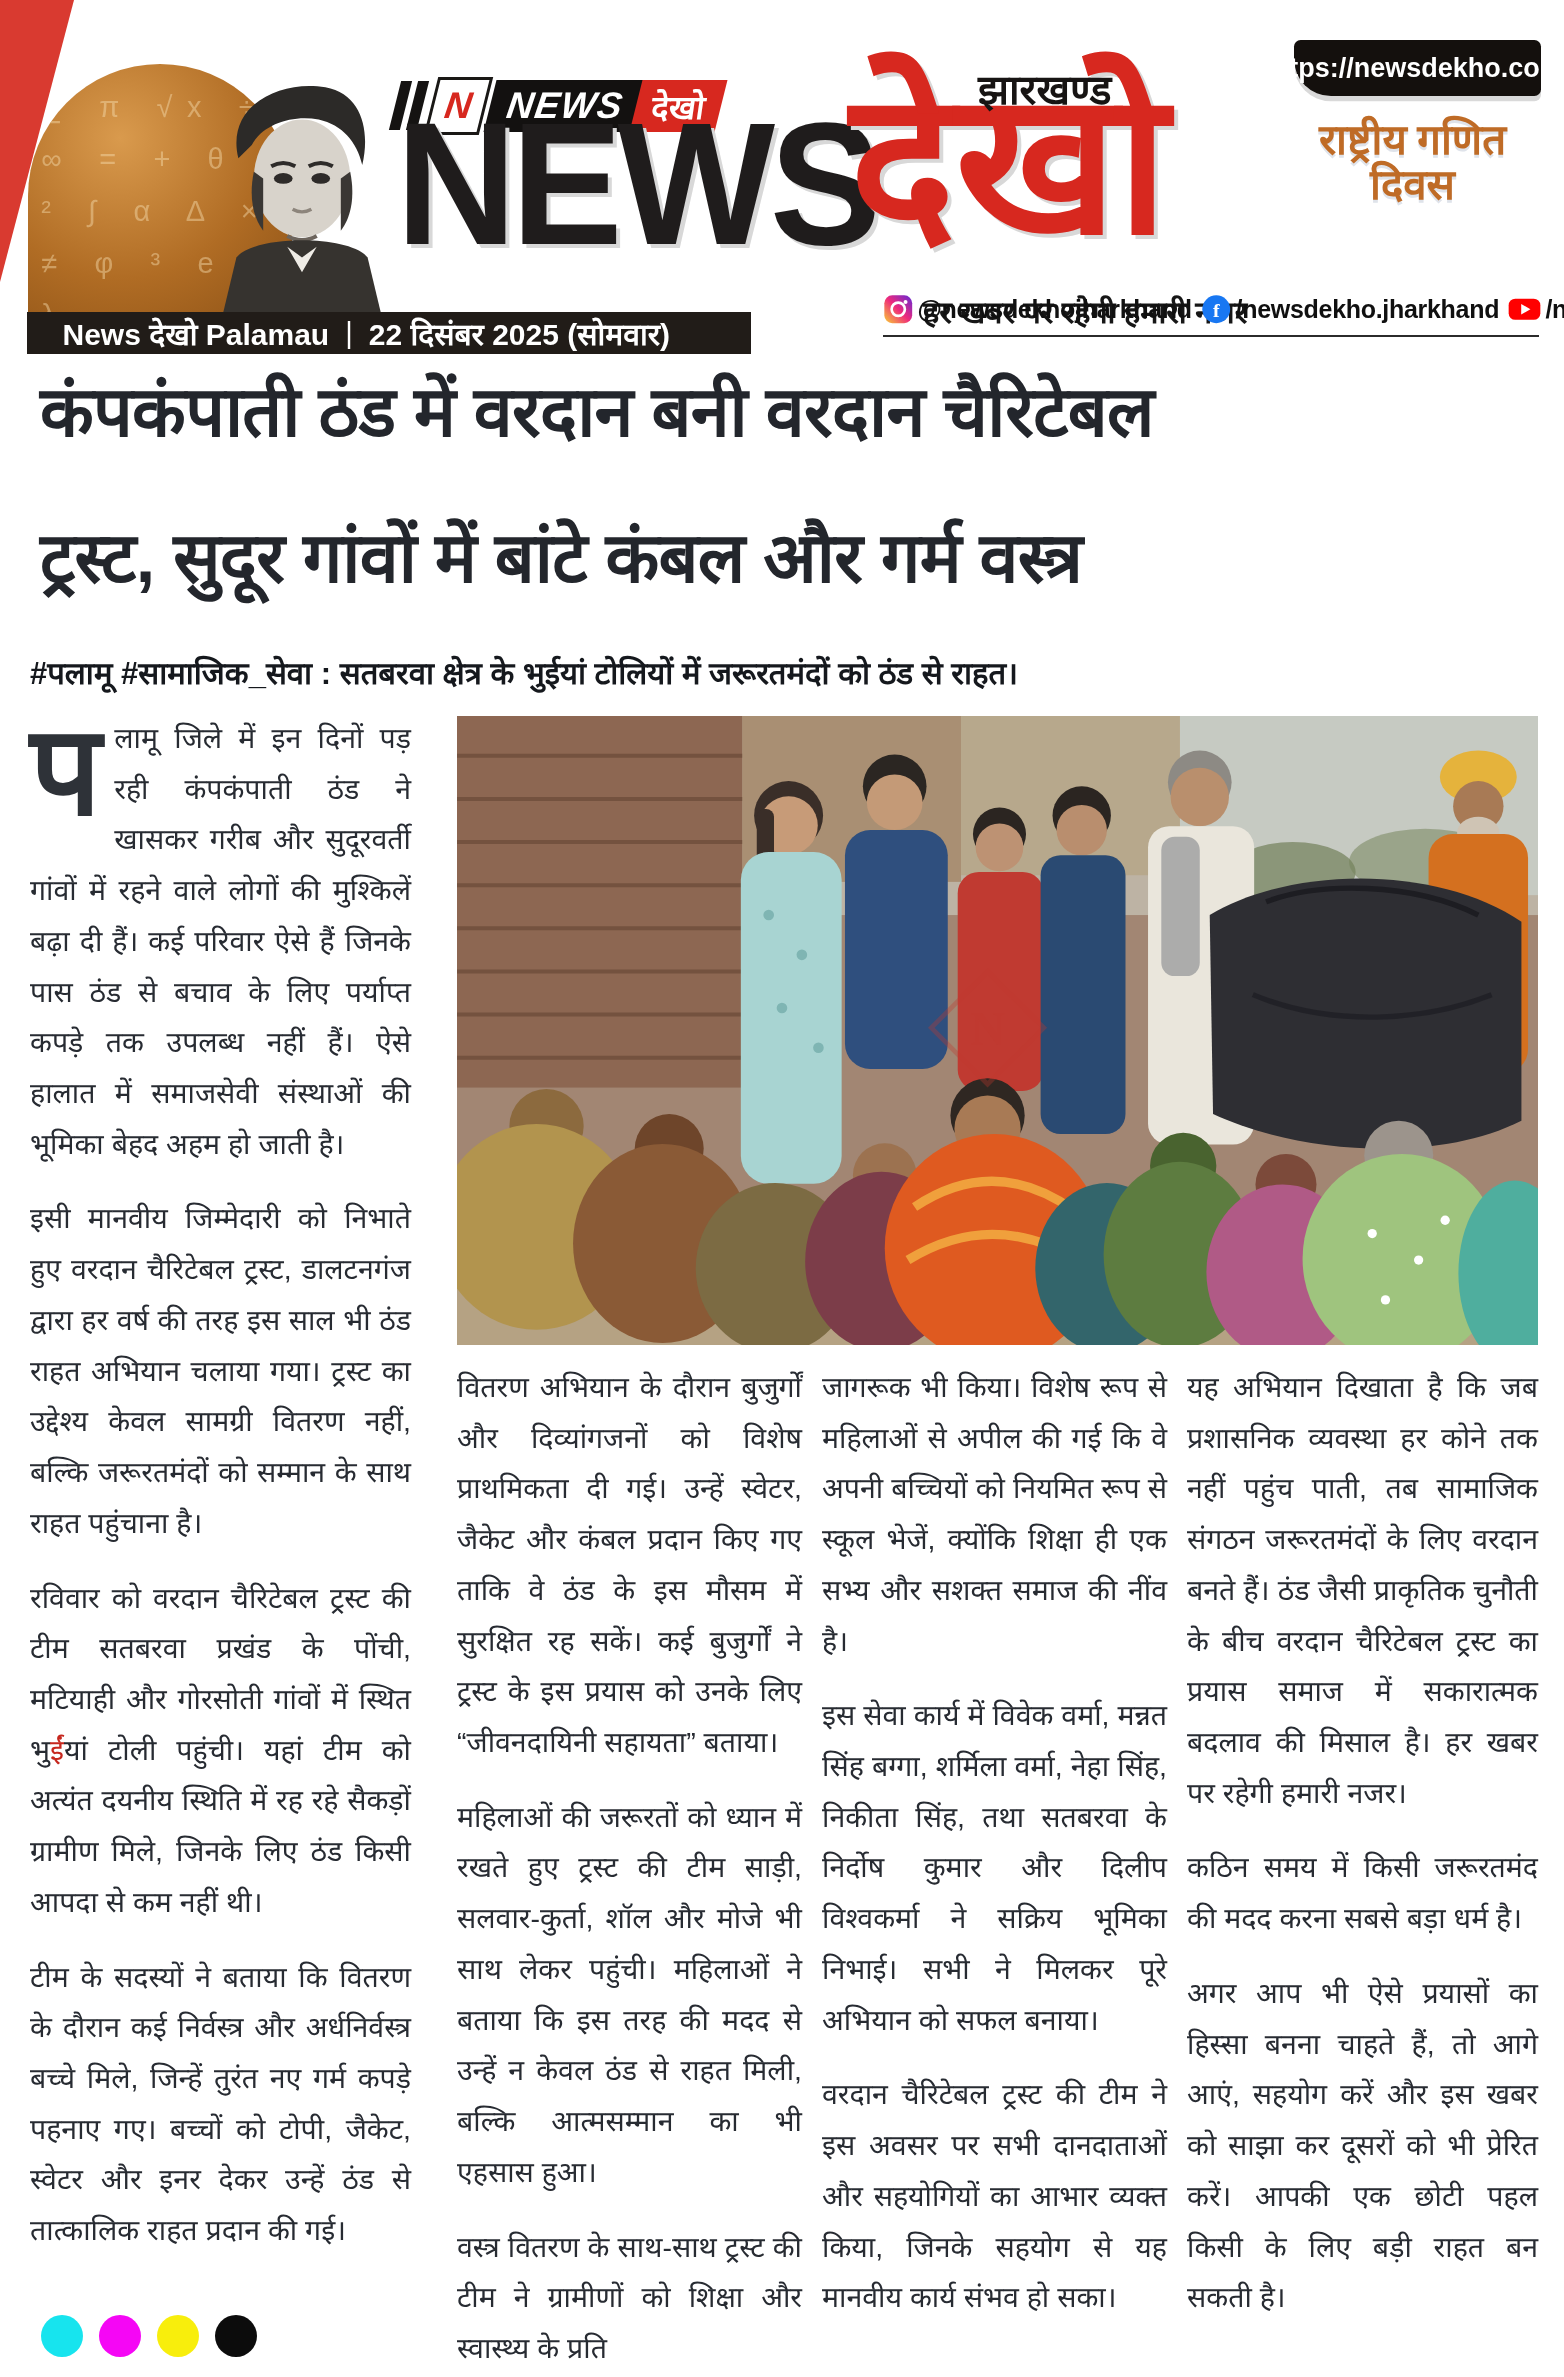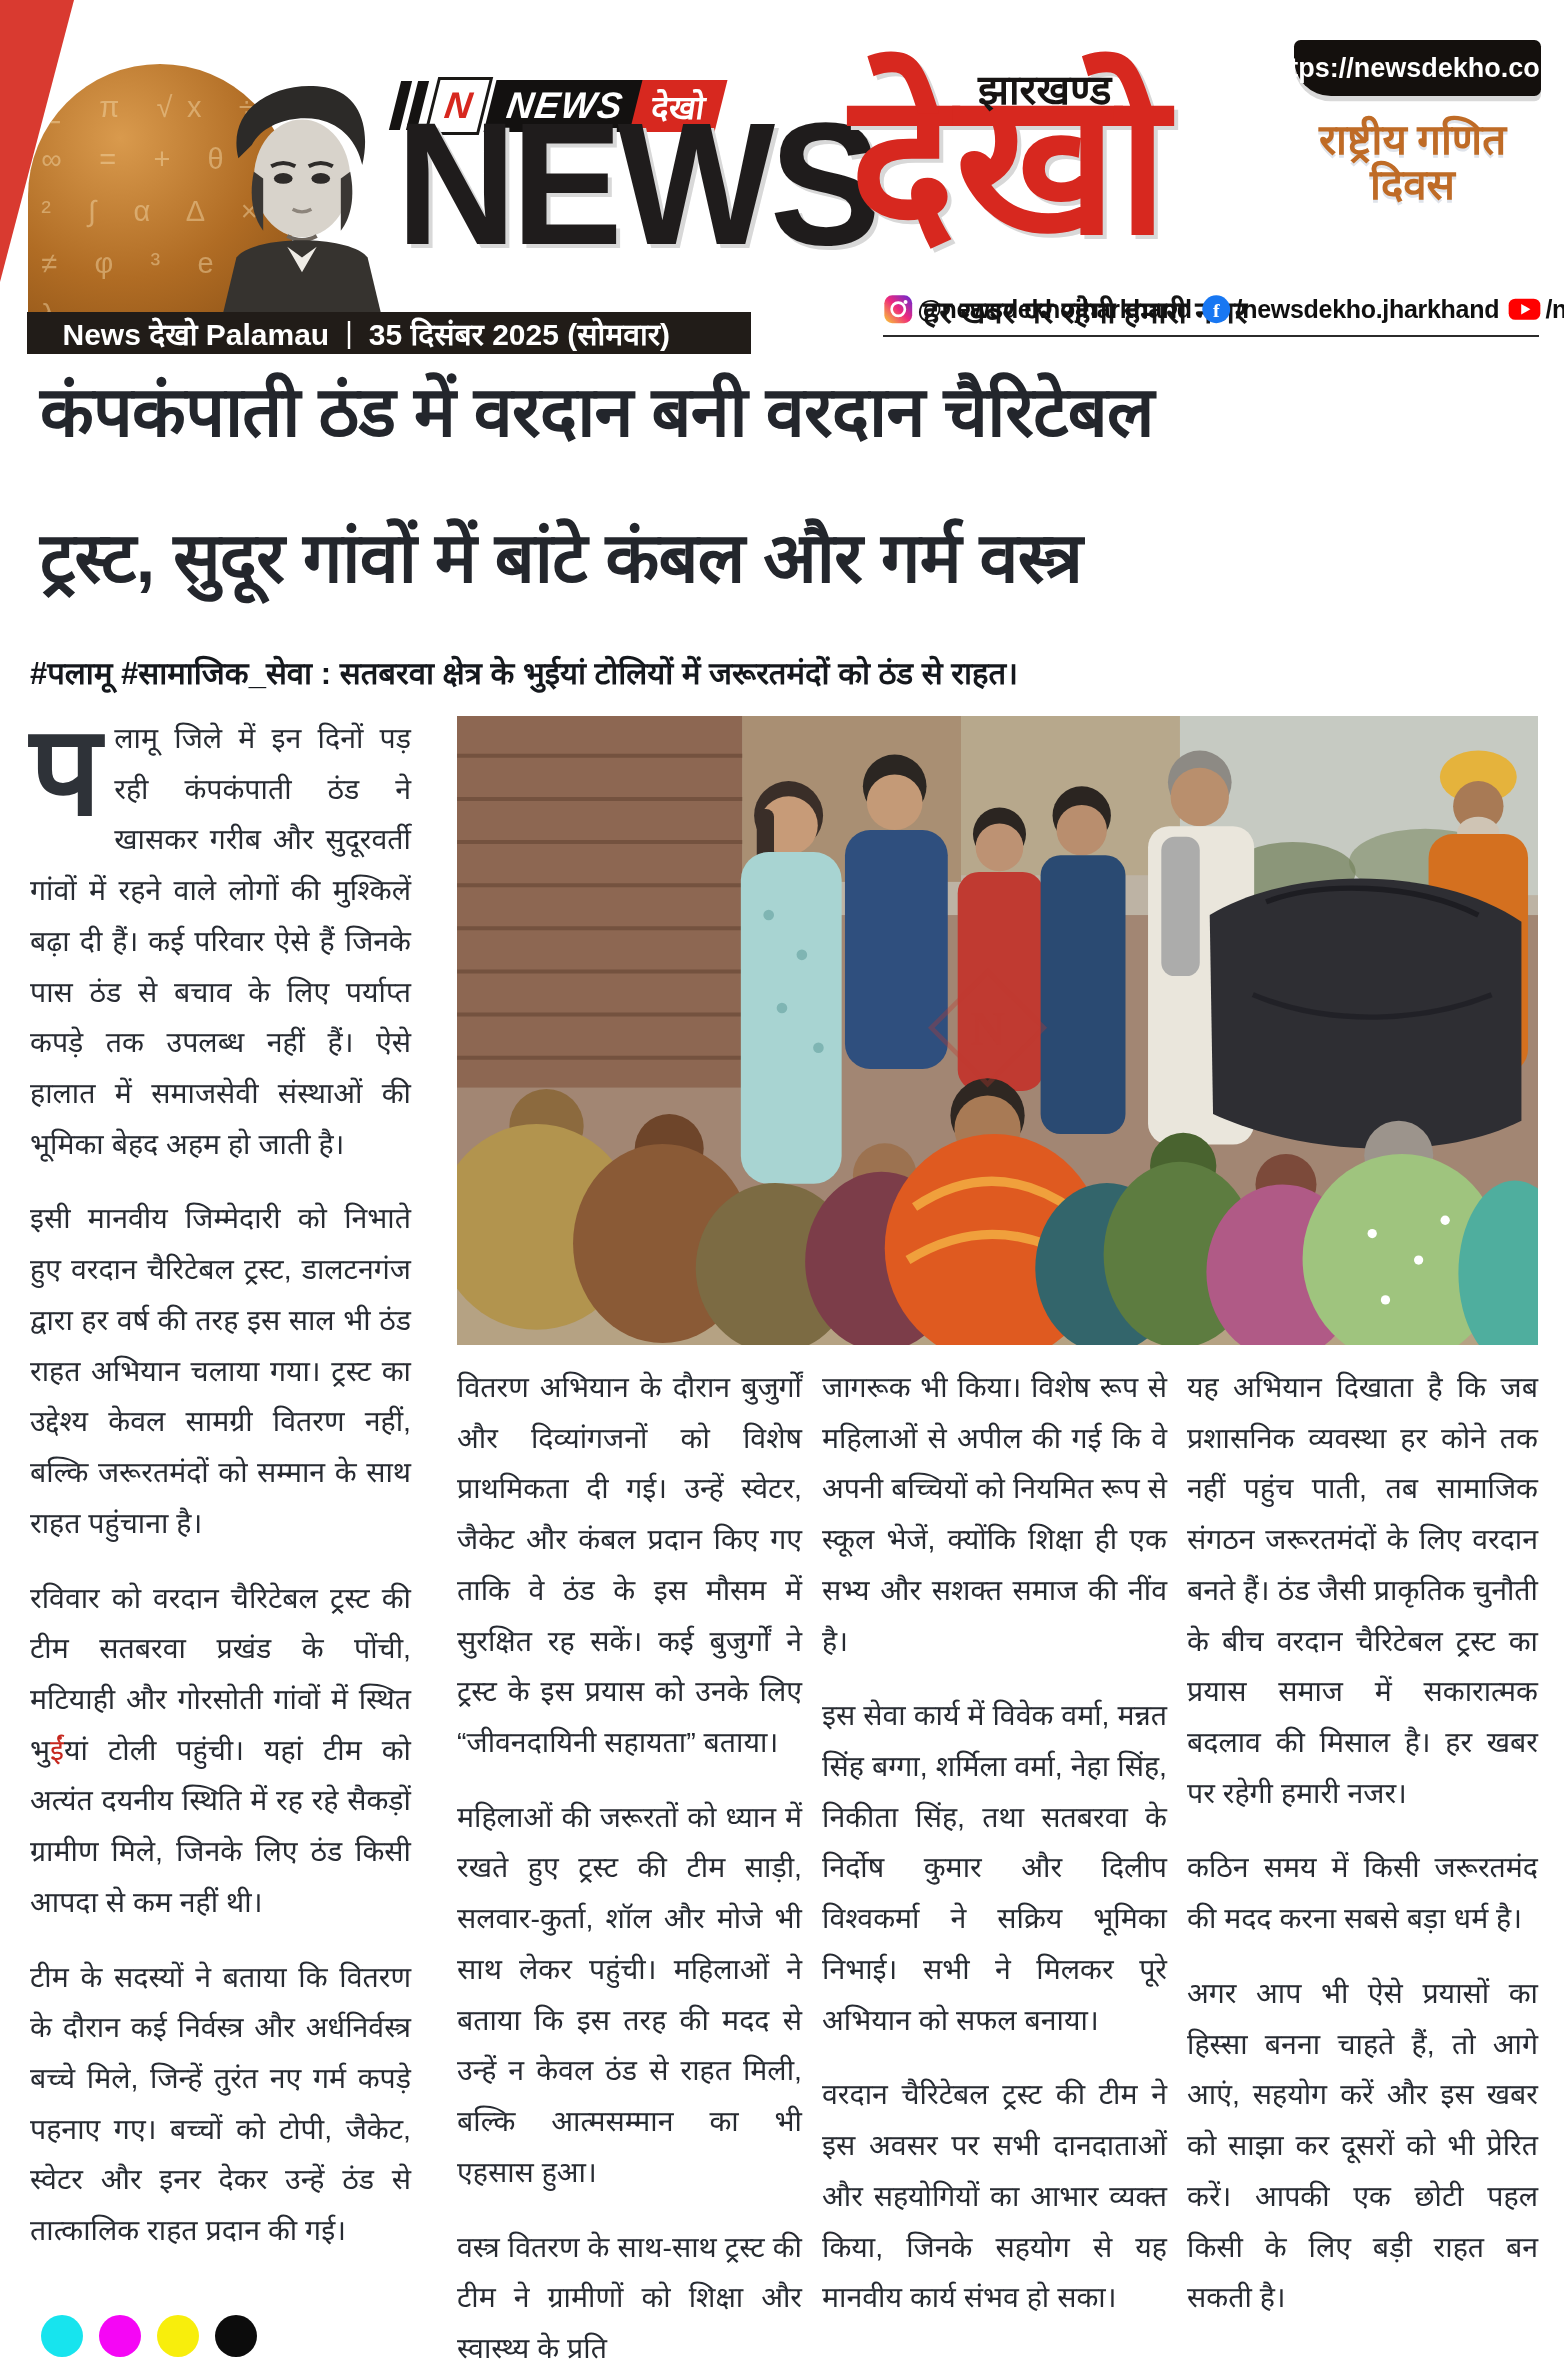--- a/index.html
+++ b/index.html
@@ -122,21 +122,21 @@
   <a class="url-pill" href="#">https://newsdekho.co.in</a>
 
   <div class="event-label">
     <div>राष्ट्रीय गणित</div>
     <div>दिवस</div>
   </div>
 
   <div class="date-bar">
     <span class="dl">News देखो Palamau</span>
     <span class="sep">|</span>
-    <span class="dl">35 दिसंबर 2025 (सोमवार)</span>
+    <span class="dl">22 दिसंबर 2025 (सोमवार)</span>
   </div>
 
   <div class="social-row">
     <div class="social-item">
       <svg width="30.5" height="30.5" viewBox="0 0 46 46">
         <defs>
             <linearGradient id="ig" x1="0" y1="1" x2="1" y2="0">
           <stop offset="0" stop-color="#f9ce34"></stop>
               <stop offset=".5" stop-color="#ee2a7b"></stop>
               <stop offset="1" stop-color="#6228d7"></stop>

